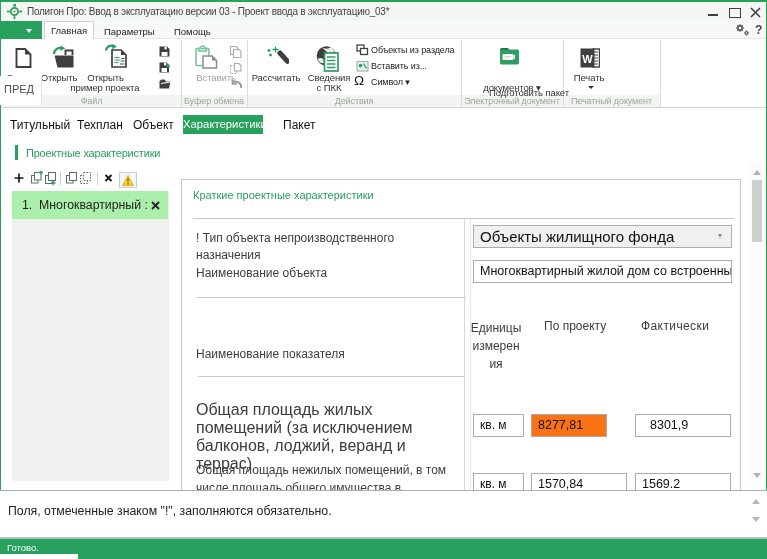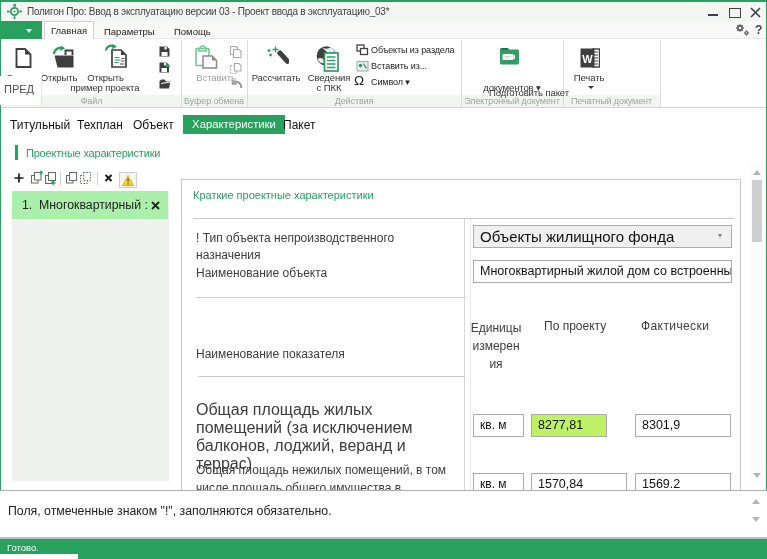--- a/index.html
+++ b/index.html
@@ -183,21 +183,21 @@
 </svg>
 <div class="rlbl" style="left:563px;top:72px;width:52px;">Печать</div>
 <div class="abs" style="left:588px;top:86px;width:0;height:0;border-left:3px solid transparent;border-right:3px solid transparent;border-top:3.5px solid #333;"></div>
 
 <div class="abs" style="left:0;top:76px;width:42px;height:29px;background:#fff;border-right:1px solid #e3e3e3;"></div>
 <div class="abs" style="left:4px;top:83px;font-size:11px;color:#4f4f4f;">ПРЕД</div>
 
 <div class="abs" style="left:10px;top:118px;font-size:12px;color:#111;">Титульный</div>
 <div class="abs" style="left:77px;top:118px;font-size:12px;color:#111;">Техплан</div>
 <div class="abs" style="left:133px;top:118px;font-size:12px;color:#111;">Объект</div>
-<div class="abs green" style="left:183px;top:115px;width:102px;height:19px;color:#fff;font-size:11.3px;text-align:center;line-height:19px;">Характеристики</div>
+<div class="abs green" style="left:183px;top:115px;width:80px;height:19px;color:#fff;font-size:11.3px;text-align:center;line-height:19px;">Характеристики</div>
 <div class="abs" style="left:283px;top:118px;font-size:12px;color:#111;">Пакет</div>
 
 <div class="abs" style="left:15px;top:145px;width:3px;height:15px;background:#28a05e;"></div>
 <div class="abs" style="left:26px;top:147px;font-size:11px;letter-spacing:-0.2px;color:#28a05e;">Проектные характеристики</div>
 
 <svg class="abs" style="left:14px;top:170px;" width="124" height="18" viewBox="0 0 124 18">
   <path d="M5 3.5 v9 M0.5 8 h9" stroke="#1a1a1a" stroke-width="1.7"></path>
   <g stroke="#5f6f5f" stroke-width="1" fill="none">
     <rect x="17.5" y="5.5" width="6.5" height="7.5"></rect>
     <rect x="20.5" y="2.5" width="6.5" height="7.5" fill="#fff"></rect>
@@ -250,22 +250,22 @@
 <div class="abs" style="left:470px;top:319px;width:52px;font-size:12px;line-height:18px;color:#3c3c3c;text-align:center;">Единицы измерен ия</div>
 <div class="abs" style="left:544px;top:319px;font-size:12px;color:#3c3c3c;">По проекту</div>
 <div class="abs" style="left:641px;top:319px;font-size:12px;letter-spacing:0.4px;color:#3c3c3c;text-align:right;">Фактически</div>
 
 <div class="abs" style="left:473px;top:225px;width:259px;height:23px;background:#f0f0f0;border:1px solid #adadad;font-size:15px;color:#111;line-height:21px;padding-left:6px;">Объекты жилищного фонда</div>
 <div class="abs" style="left:718px;top:231px;font-size:8px;color:#888;">▾</div>
 
 <div class="abs" style="left:473px;top:260px;width:259px;height:23px;background:#fff;border:1px solid #ababab;font-size:12.5px;color:#111;line-height:21px;padding-left:6px;overflow:hidden;white-space:nowrap;">Многоквартирный жилой дом со встроенными</div>
 
 <div class="abs" style="left:473px;top:414px;width:51px;height:23px;background:#fff;border:1px solid #ababab;font-size:12px;color:#111;line-height:21px;padding-left:6px;">кв. м</div>
-<div class="abs" style="left:531px;top:414px;width:76px;height:23px;background:#bef264;border:1px solid #ababab;font-size:12.5px;color:#111;line-height:21px;padding-left:6px;">8277,81</div>
-<div class="abs" style="left:635px;top:414px;width:96px;height:23px;background:#fff;border:1px solid #ababab;font-size:12.5px;color:#111;line-height:21px;padding-left:6px;">8301,9</div>
+<div class="abs" style="left:531px;top:414px;width:76px;height:23px;background:#f97316;border:1px solid #ababab;font-size:12.5px;color:#111;line-height:21px;padding-left:6px;">8277,81</div>
+<div class="abs" style="left:635px;top:414px;width:96px;height:23px;background:#fff;border:1px solid #ababab;font-size:12.5px;color:#111;line-height:21px;padding-left:14px;">8301,9</div>
 
 <div class="abs" style="left:473px;top:473px;width:51px;height:23px;background:#fff;border:1px solid #ababab;font-size:12px;color:#111;line-height:21px;padding-left:6px;">кв. м</div>
 <div class="abs" style="left:531px;top:473px;width:96px;height:23px;background:#fff;border:1px solid #ababab;font-size:12.5px;color:#111;line-height:21px;padding-left:6px;">1570,84</div>
 <div class="abs" style="left:635px;top:473px;width:96px;height:23px;background:#fff;border:1px solid #ababab;font-size:12.5px;color:#111;line-height:21px;padding-left:6px;">1569.2</div>
 
 <div class="abs" style="left:749px;top:162px;width:14px;height:319px;background:#fbfbfb;"></div>
 <div class="abs" style="left:752px;top:180px;width:10px;height:62px;background:#ccd0cc;"></div>
 <div class="abs" style="left:753px;top:170px;width:0;height:0;border-left:4px solid transparent;border-right:4px solid transparent;border-bottom:5px solid #b3b3b3;"></div>
 <div class="abs" style="left:753px;top:473px;width:0;height:0;border-left:4px solid transparent;border-right:4px solid transparent;border-top:5px solid #b3b3b3;"></div>
 

